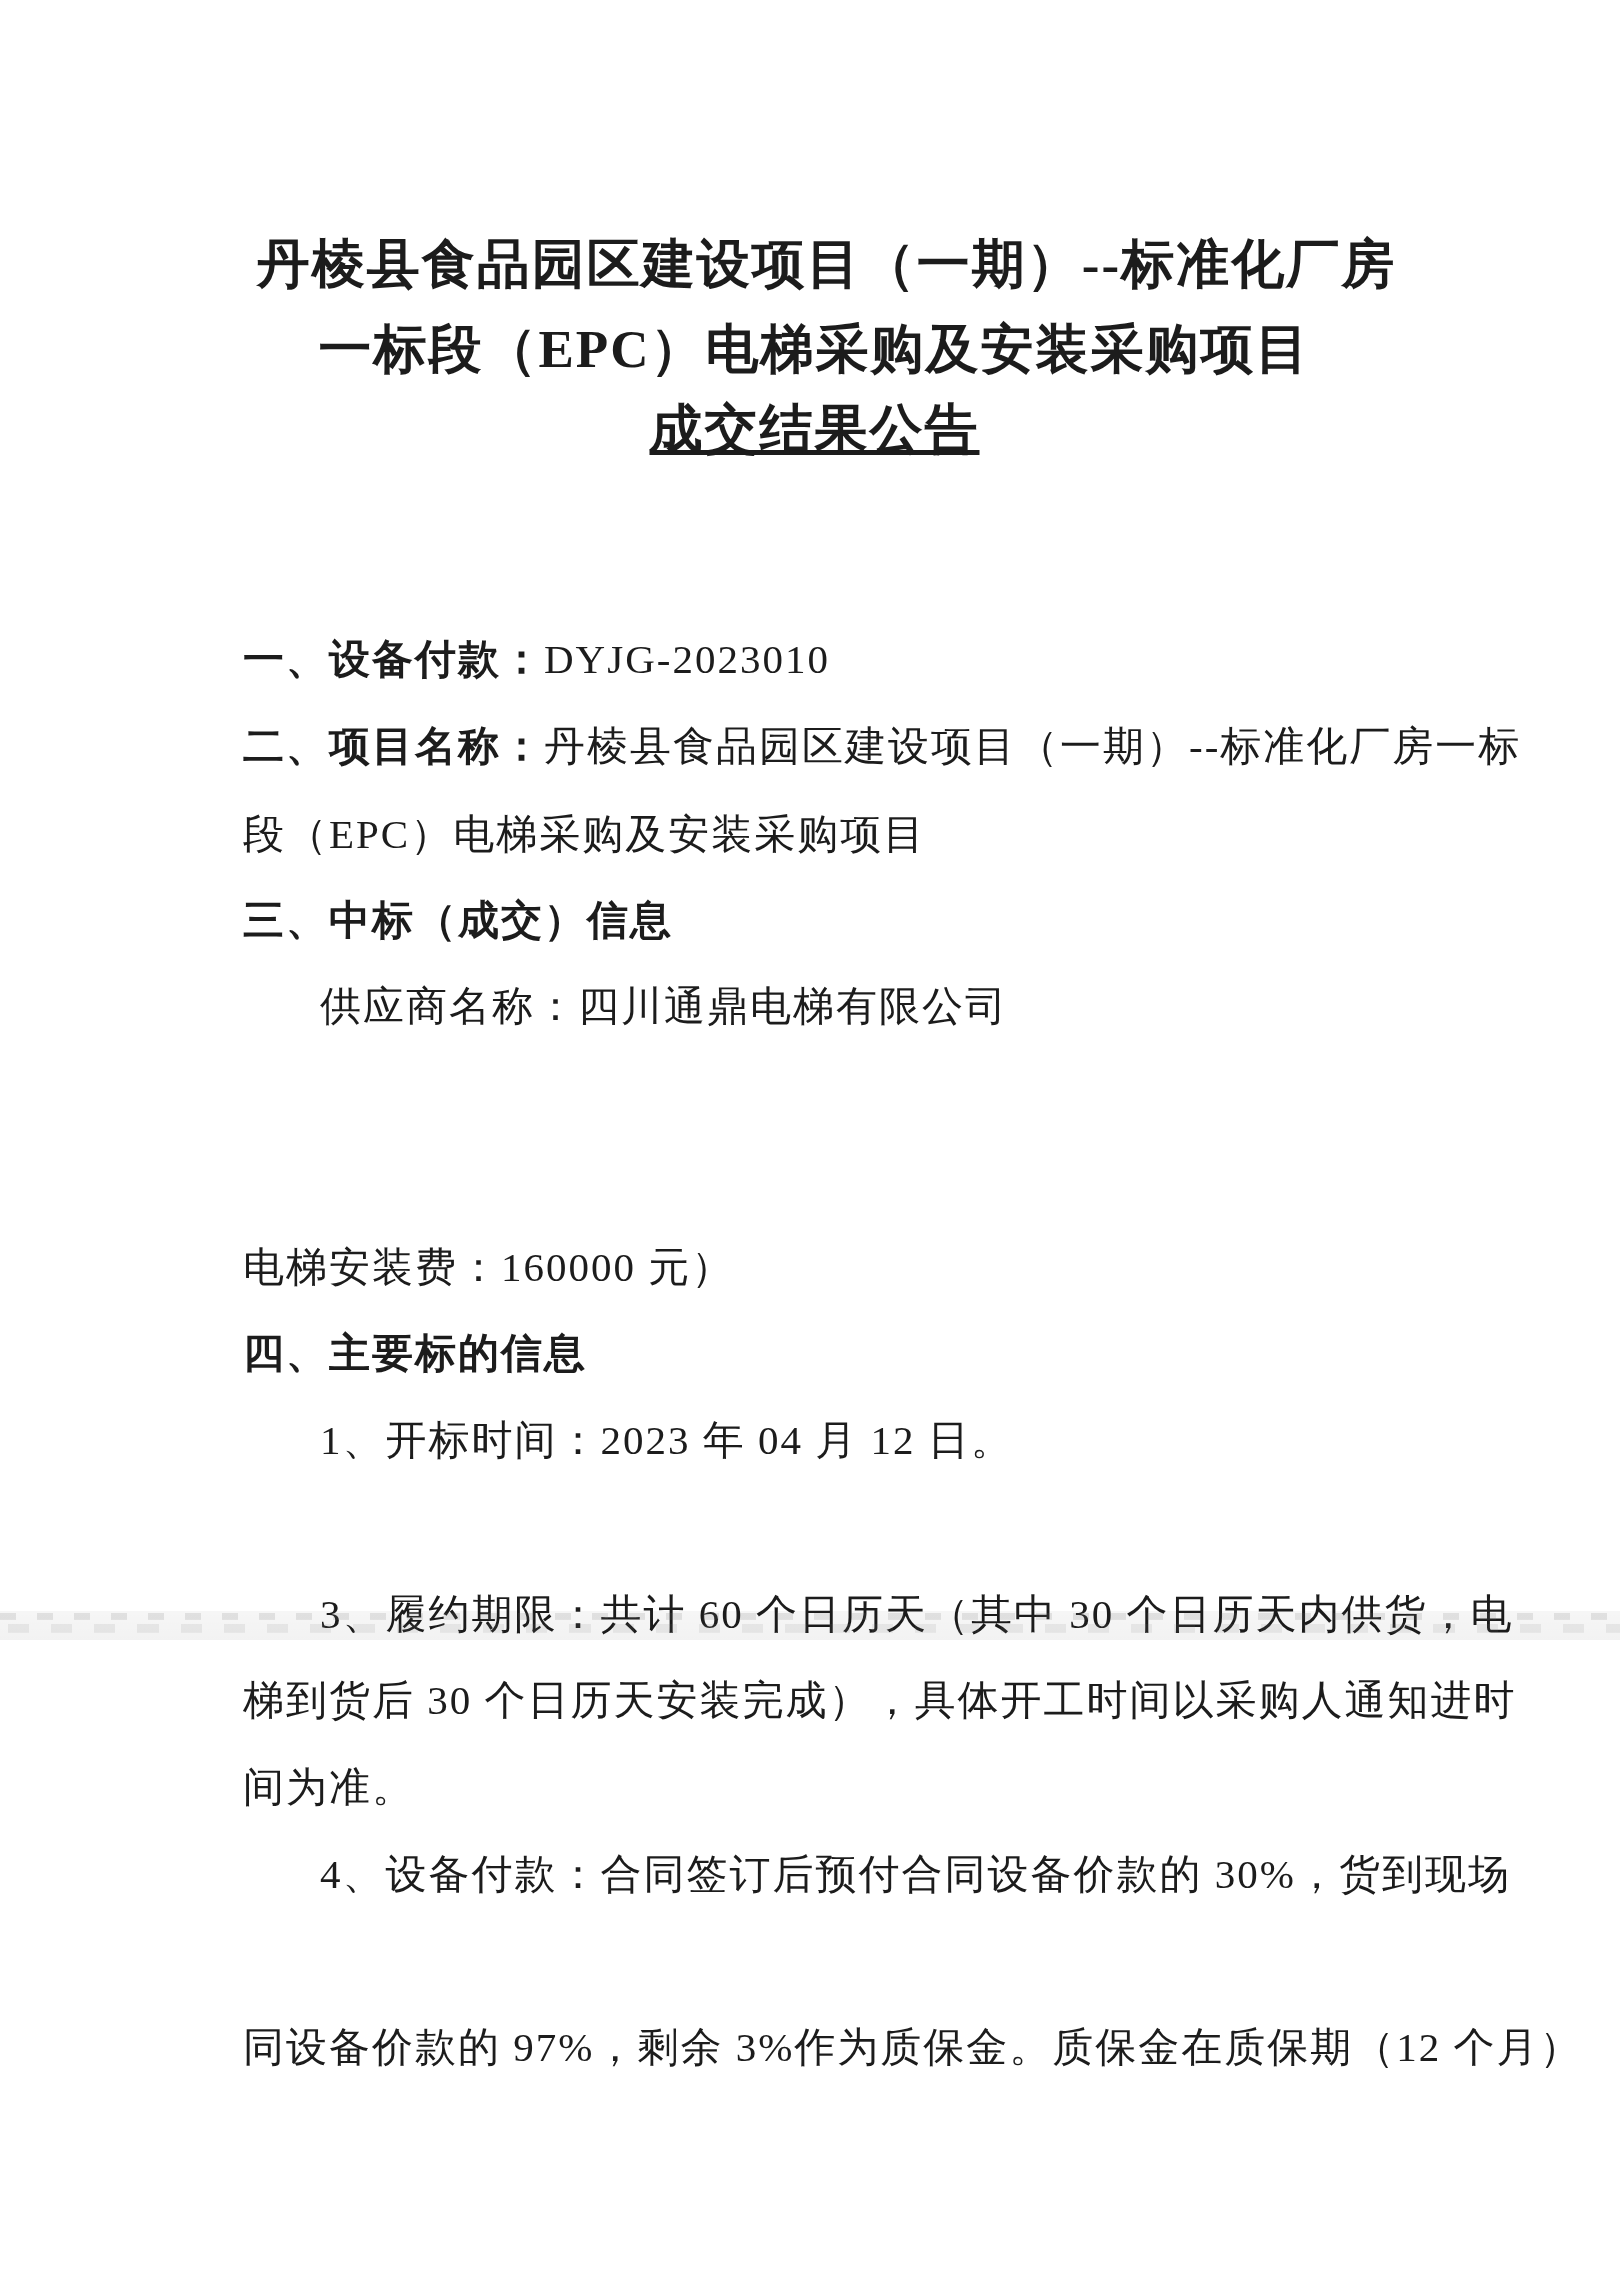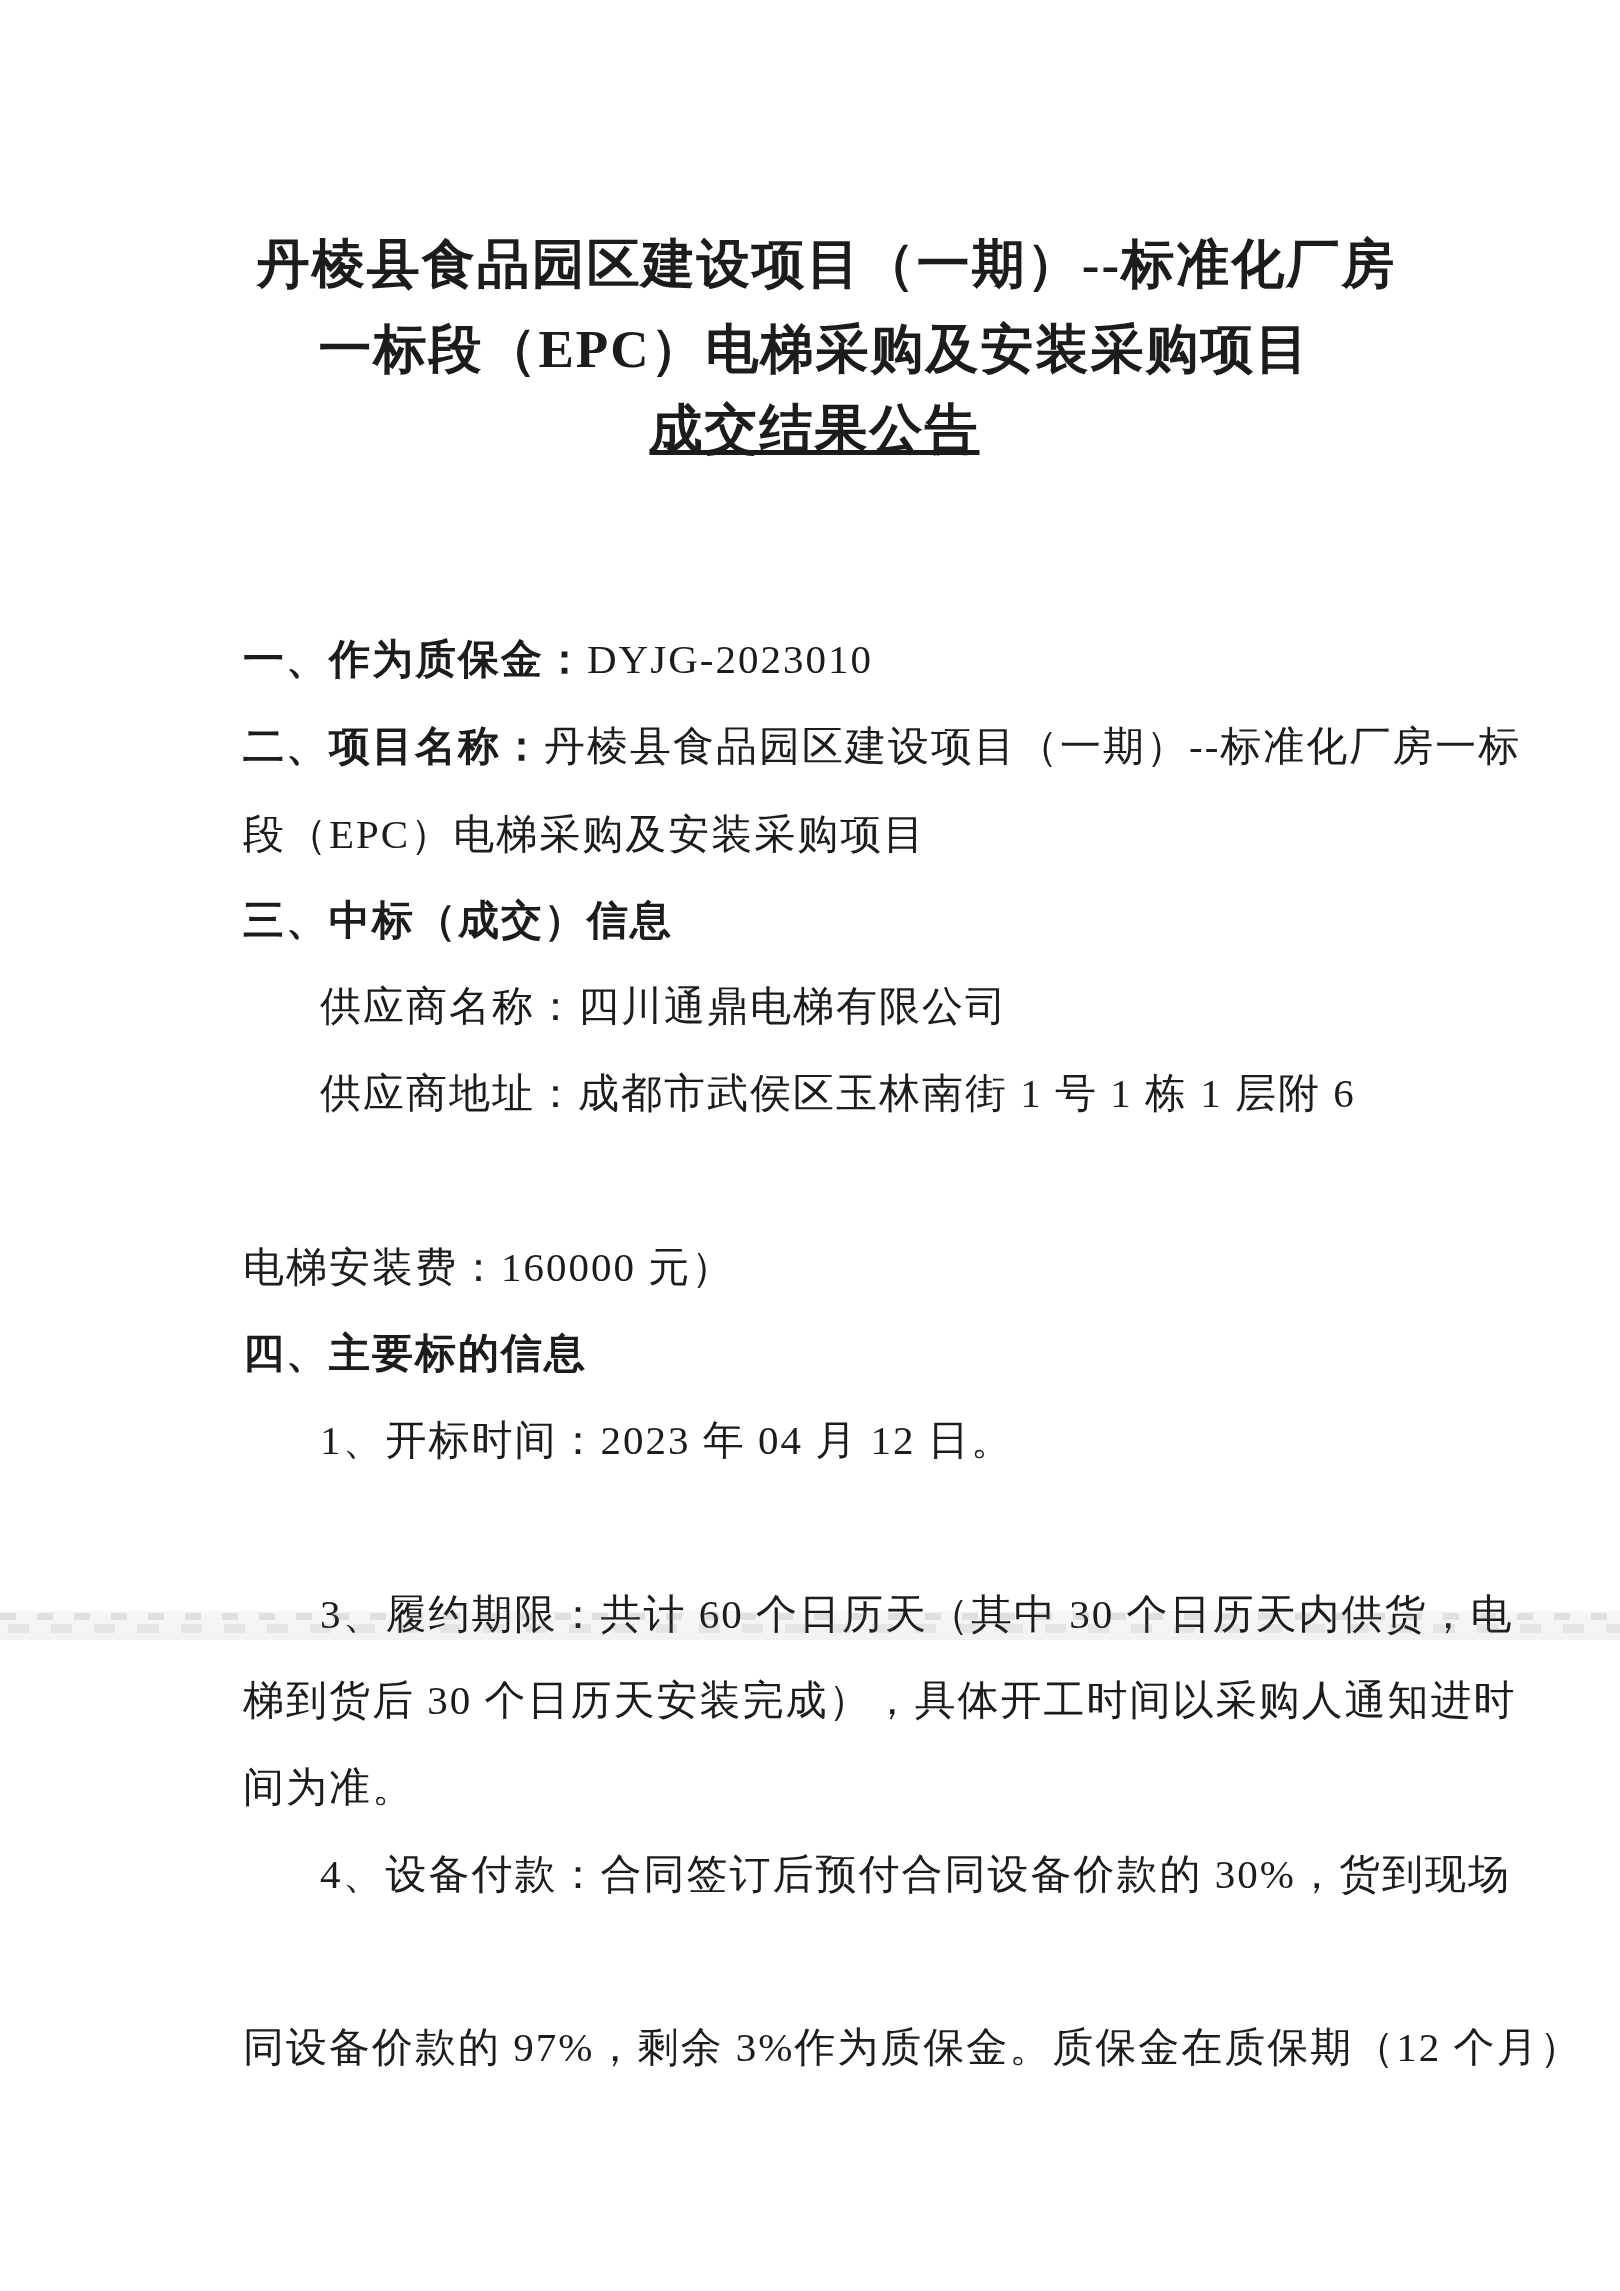--- a/index.html
+++ b/index.html
@@ -55,31 +55,30 @@
 </style>
 </head>
 <body>
 
 <div class="page">
 
   <div class="title-block t1">丹棱县食品园区建设项目（一期）--标准化厂房</div>
   <div class="title-block t2">一标段（EPC）电梯采购及安装采购项目</div>
   <div class="title-block t3">成交结果公告</div>
 
-  <div class="ln" style="top:637px"><span class="hd">一、作为质保金：</span><span>DYJG-2023010</span></div>
+  <div class="ln" style="top:637px"><span class="hd">一、设备付款：</span><span>DYJG-2023010</span></div>
 
   <div class="ln" style="top:724px"><span class="hd">二、项目名称：</span><span>丹棱县食品园区建设项目（一期）--标准化厂房一标</span></div>
 
   <div class="ln hd" style="top:898px">三、中标（成交）信息</div>
 
   <div class="ln" style="top:812px">段（EPC）电梯采购及安装采购项目</div>
 
   <div class="ln ind" style="top:984px">供应商名称：四川通鼎电梯有限公司</div>
 
-  <div class="ln ind" style="top:1071px">供应商地址：成都市武侯区玉林南街 1 号 1 栋 1 层附 6</div>
 
 
   <div class="ln" style="top:1245px">电梯安装费：160000 元）</div>
 
   <div class="ln hd" style="top:1331px">四、主要标的信息</div>
 
   <div class="ln ind" style="top:1418px">1、开标时间：2023 年 04 月 12 日。</div>
 
 
   <div class="ln ind" style="top:1592px">3、履约期限：共计 60 个日历天（其中 30 个日历天内供货，电</div>

